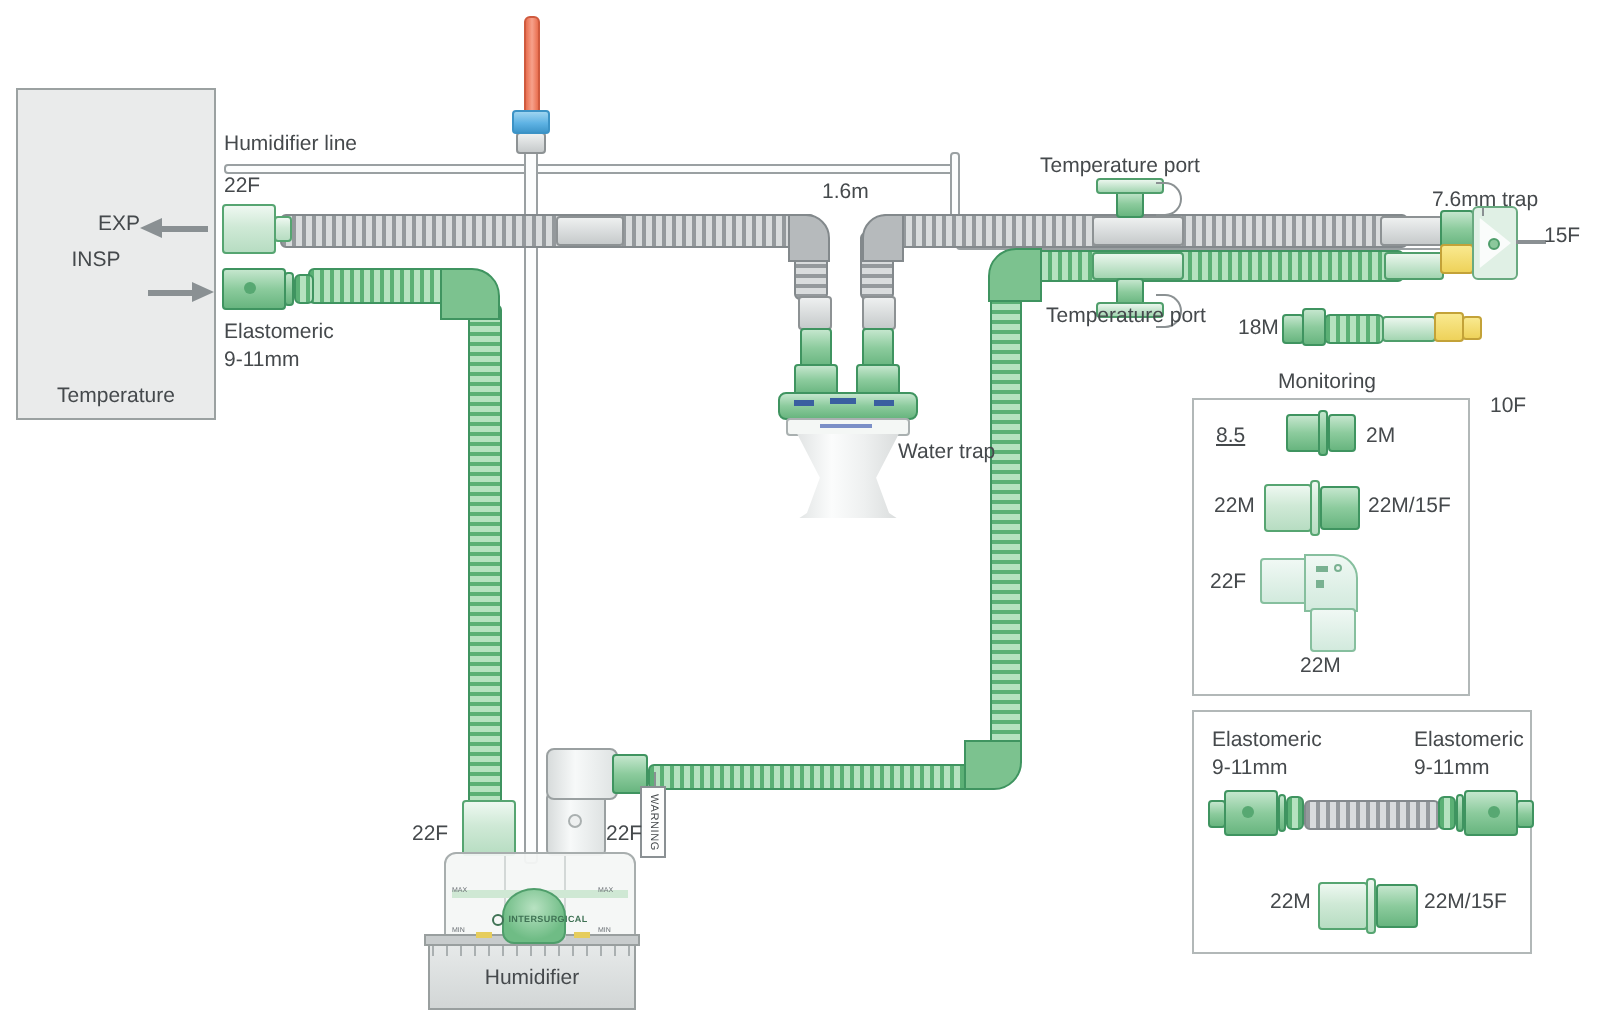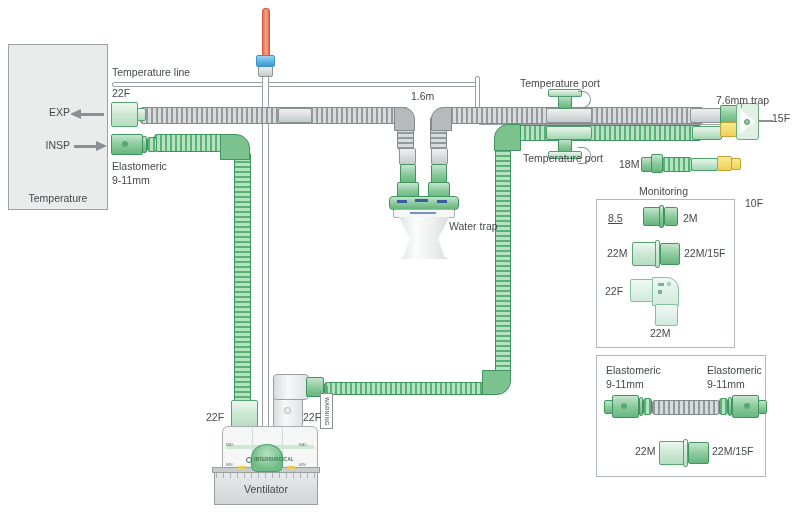--- a/index.html
+++ b/index.html
@@ -36,25 +36,25 @@
 </head>
 <body>
 
 <div id="canvas">
 
   <div class="abs" style="left:8px;top:44px;width:100px;height:166px;background:#eaebeb;border:1px solid #9ba1a1;z-index:0;"></div>
   <div class="lbl" style="left:8px;top:192px;width:100px;text-align:center;">Temperature</div>
   <div class="lbl" style="left:30px;top:106px;width:40px;text-align:right;">EXP</div>
   <div class="abs arrow-shaft" style="left:80px;top:113px;width:24px;height:3px;background:#8a9093;z-index:6;"></div>
   <div class="abs" style="left:70px;top:109px;width:0;height:0;border-top:5px solid transparent;border-bottom:5px solid transparent;border-right:11px solid #8a9093;z-index:6;"></div>
-  <div class="lbl" style="left:26px;top:139px;width:44px;text-align:right;">INSP</div>
+  <div class="lbl" style="left:26px;top:124px;width:44px;text-align:center;">INSP</div>
   <div class="abs arrow-shaft" style="left:74px;top:145px;width:24px;height:3px;background:#8a9093;z-index:6;"></div>
   <div class="abs" style="left:96px;top:141px;width:0;height:0;border-top:5px solid transparent;border-bottom:5px solid transparent;border-left:11px solid #8a9093;z-index:6;"></div>
 
-  <div class="lbl" style="left:112px;top:66px;">Temperature line</div>
+  <div class="lbl" style="left:112px;top:66px;">Humidifier line</div>
   <div class="abs thin" style="left:112px;top:82px;width:366px;height:5px;"></div>
   <div class="abs thin" style="left:475px;top:76px;width:5px;height:48px;"></div>
   <div class="abs thin" style="left:478px;top:120px;width:264px;height:5px;"></div>
   <div class="abs thin" style="left:262px;top:68px;width:7px;height:364px;"></div>
 
   <div class="abs" style="left:262px;top:8px;width:8px;height:50px;background:linear-gradient(90deg,#e96f50,#f7a18b 50%,#e96f50);border:1px solid #cf5a3e;border-radius:3px 3px 0 0;z-index:4;"></div>
   <div class="abs" style="left:256px;top:55px;width:19px;height:12px;background:linear-gradient(180deg,#9ed4f0,#5fb3e4 55%,#3f97cb);border:1px solid #3c93c6;border-radius:2px;z-index:4;"></div>
   <div class="abs sleeve-k" style="left:258px;top:66px;width:15px;height:11px;"></div>
 
   <div class="lbl" style="left:112px;top:87px;">22F</div>
@@ -160,21 +160,21 @@
   <span class="tiny" style="left:226px;top:443px;">MAX</span>
   <span class="tiny" style="left:299px;top:443px;">MAX</span>
   <span class="tiny" style="left:226px;top:463px;">MIN</span>
   <span class="tiny" style="left:299px;top:463px;">MIN</span>
   <div class="abs" style="left:238px;top:466px;width:8px;height:3px;background:#e6cd5c;z-index:5;"></div>
   <div class="abs" style="left:287px;top:466px;width:8px;height:3px;background:#e6cd5c;z-index:5;"></div>
 
   <div class="abs" style="left:212px;top:467px;width:108px;height:6px;background:#c8cccd;border:1px solid #999f9f;z-index:4;"></div>
   <div class="abs" style="left:214px;top:472px;width:104px;height:33px;background:linear-gradient(180deg,#e6e9e9,#d2d6d6);border:1px solid #999f9f;z-index:4;"></div>
   <div class="abs tick-strip" style="left:216px;top:473px;width:100px;height:5px;"></div>
-  <div class="lbl" style="left:214px;top:483px;width:104px;text-align:center;">Ventilator</div>
+  <div class="lbl" style="left:214px;top:483px;width:104px;text-align:center;">Humidifier</div>
 
   <div class="lbl" style="left:639px;top:185px;">Monitoring</div>
   <div class="abs box" style="left:596px;top:199px;width:139px;height:149px;"></div>
   <div class="lbl" style="left:608px;top:212px;text-decoration:underline;">8.5</div>
   <div class="abs conn-mid" style="left:643px;top:207px;width:18px;height:19px;"></div>
   <div class="abs conn-mid" style="left:659px;top:205px;width:5px;height:23px;"></div>
   <div class="abs conn-mid" style="left:664px;top:207px;width:14px;height:19px;"></div>
   <div class="lbl" style="left:683px;top:212px;">2M</div>
 
   <div class="lbl" style="left:607px;top:247px;">22M</div>

